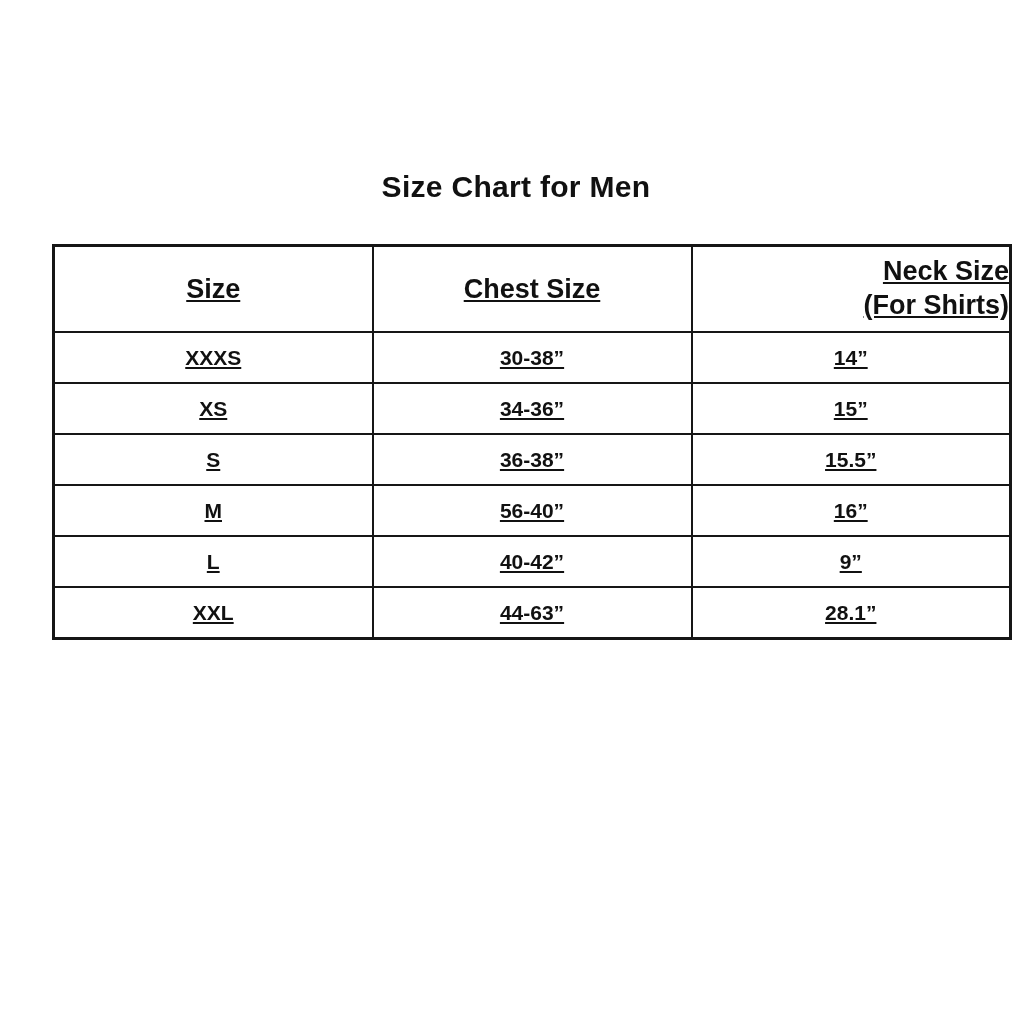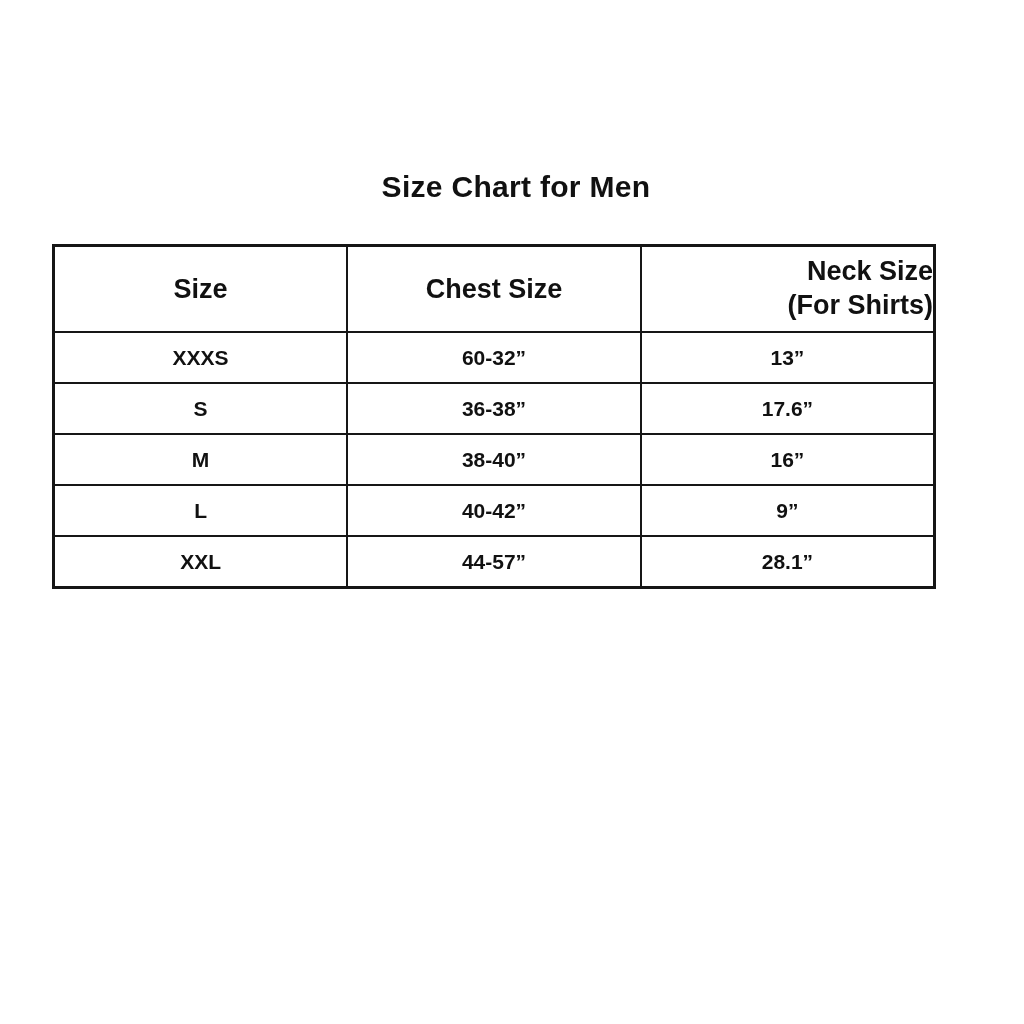--- a/index.html
+++ b/index.html
@@ -25,24 +25,25 @@
     text-align: center;
     font-size: 30px;
     font-weight: bold;
     letter-spacing: 0.3px;
     color: #111111;
   }
   table.size-table {
     position: absolute;
     top: 244px;
     left: 52px;
-    width: 884px;
+    width: 960px;
     border-collapse: collapse;
     table-layout: fixed;
     border: 3px solid #161616;
+    text-decoration: underline;
   }
   .size-table th,
   .size-table td {
     border: 2px solid #161616;
     text-align: center;
     vertical-align: middle;
     font-weight: bold;
     padding: 0;
     background: #ffffff;
   }
@@ -74,39 +75,44 @@
         <th>Chest Size</th>
         <th>
           <span class="hdr-line">Neck Size</span>
           <span class="hdr-line">(For Shirts)</span>
         </th>
       </tr>
     </thead>
     <tbody>
       <tr>
         <td>XXXS</td>
-        <td>60-32”</td>
-        <td>13”</td>
+        <td>30-38”</td>
+        <td>14”</td>
+      </tr>
+      <tr>
+        <td>XS</td>
+        <td>34-36”</td>
+        <td>15”</td>
       </tr>
       <tr>
         <td>S</td>
         <td>36-38”</td>
-        <td>17.6”</td>
+        <td>15.5”</td>
       </tr>
       <tr>
         <td>M</td>
-        <td>38-40”</td>
+        <td>56-40”</td>
         <td>16”</td>
       </tr>
       <tr>
         <td>L</td>
         <td>40-42”</td>
         <td>9”</td>
       </tr>
       <tr>
         <td>XXL</td>
-        <td>44-57”</td>
+        <td>44-63”</td>
         <td>28.1”</td>
       </tr>
     </tbody>
   </table>
 
 </div>
 
 </body></html>

